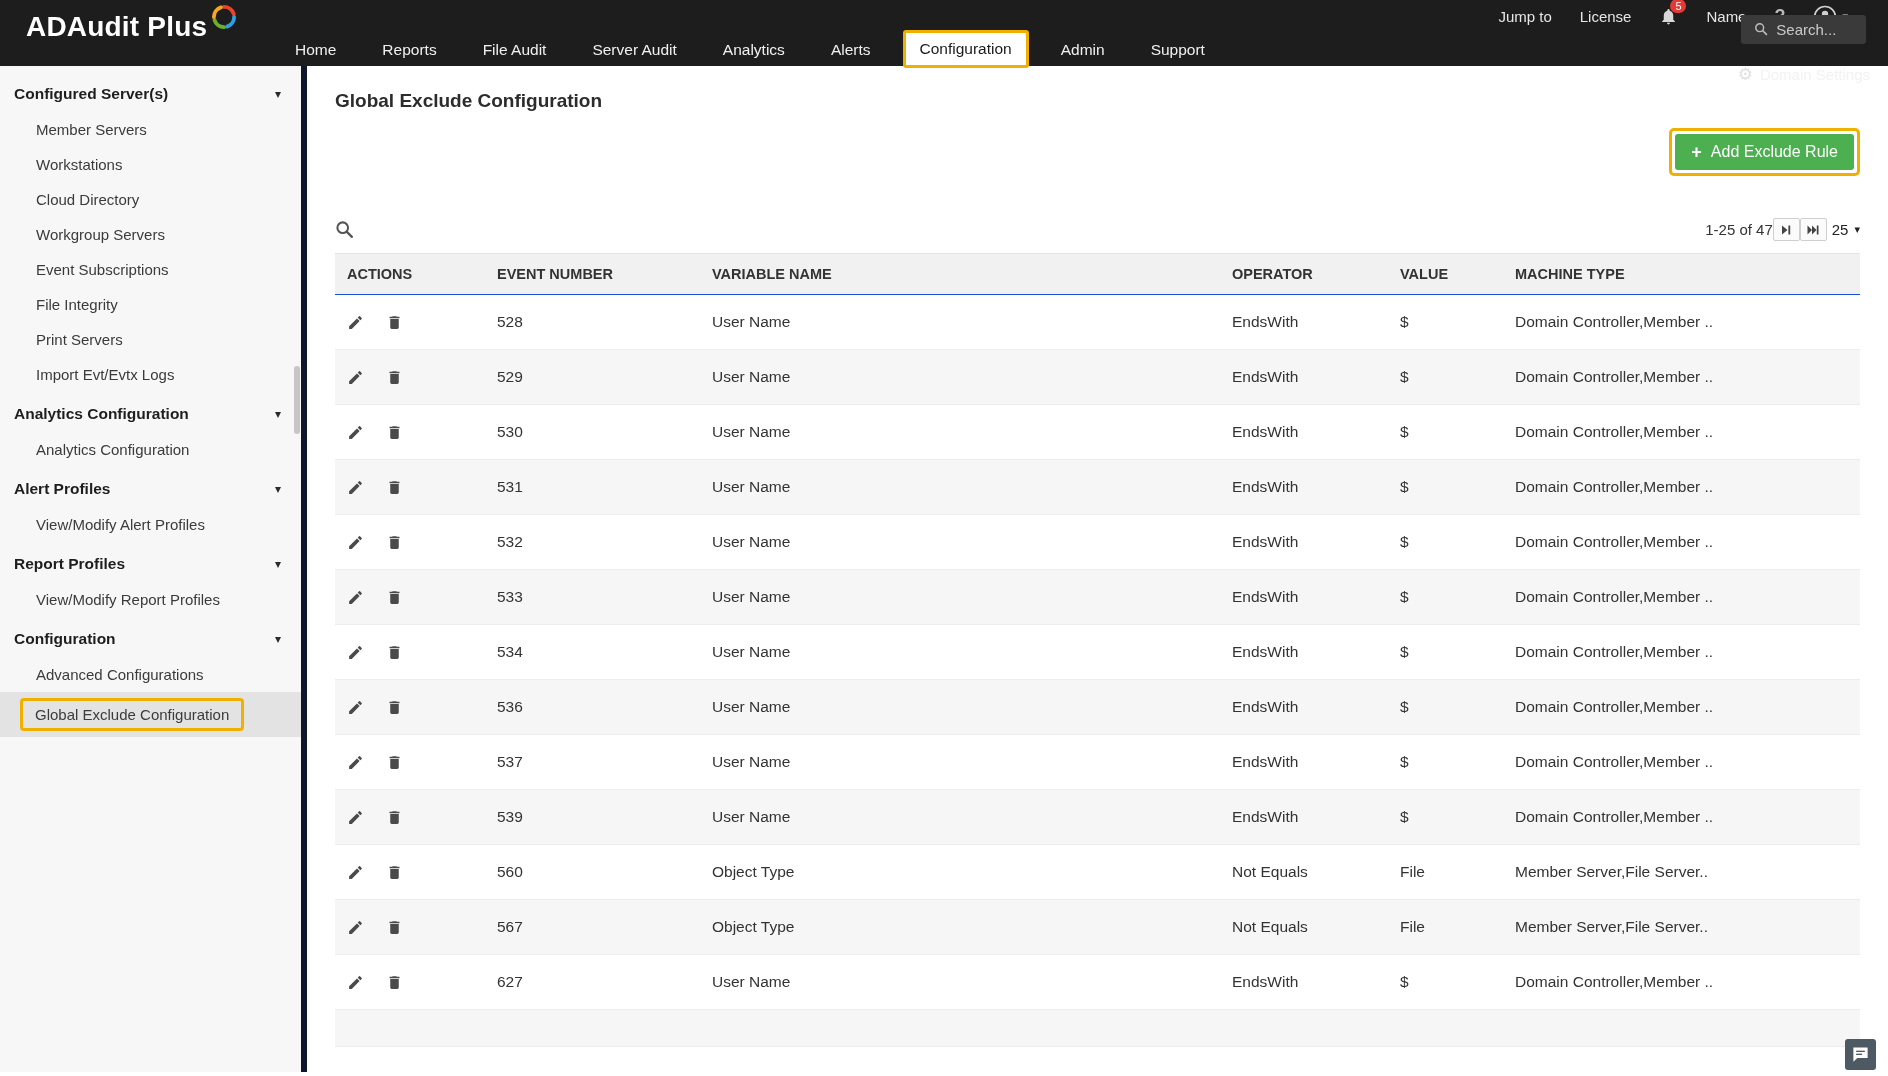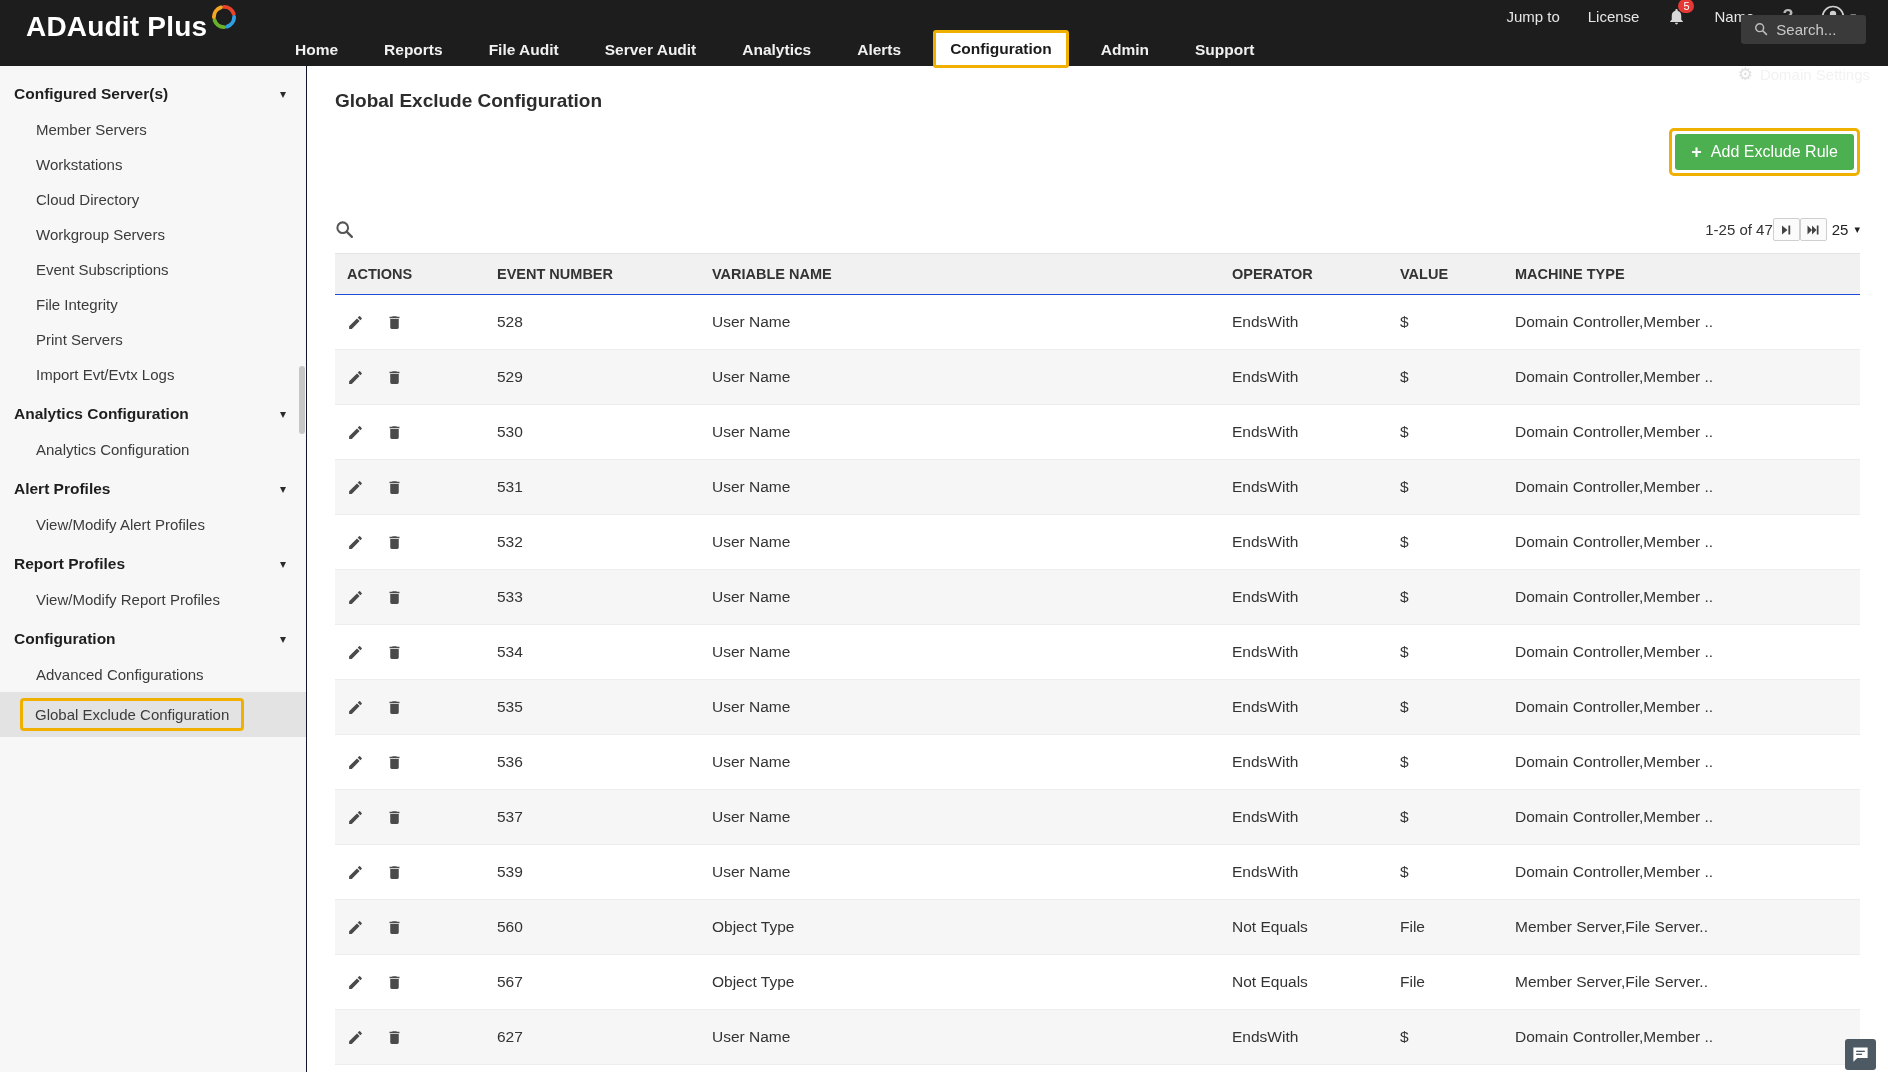--- a/index.html
+++ b/index.html
@@ -5,46 +5,46 @@
   * { margin:0; padding:0; box-sizing:border-box; }
   html,body { width:1888px; height:1076px; overflow:hidden; background:#fff;
               font-family:"Liberation Sans","DejaVu Sans",sans-serif; }
 
   
   .topbar { position:fixed; top:0; left:0; width:1888px; height:66px; background:#1d1d1d; z-index:20; }
   .logo { position:absolute; left:26px; top:0; height:53px; display:flex; align-items:center; }
   .logo-text { color:#fff; font-size:28px; font-weight:700; letter-spacing:.2px; }
   .logo-swirl { width:28px; height:28px; margin:-20px 0 0 3px; }
 
-  .top-row { height:33px; display:flex; align-items:center; justify-content:flex-end; gap:28px; padding-right:32px; }
+  .top-row { height:33px; display:flex; align-items:center; justify-content:flex-end; gap:28px; padding-right:40px; }
   .top-link { color:#e6e6e6; font-size:15px; text-decoration:none; cursor:pointer; }
   .bell-wrap { position:relative; display:flex; align-items:center; cursor:pointer; }
   .bell-wrap svg { width:19px; height:19px; }
   .badge { position:absolute; top:-8px; left:11px; background:#e53935; color:#fff; font-size:11px;
            line-height:14px; min-width:16px; text-align:center; border-radius:8px; padding:0 3px; }
   .help-btn { color:#b9b9b9; font-size:18px; font-weight:700; cursor:pointer; }
   .user-btn { display:flex; align-items:center; gap:5px; cursor:pointer; }
   .user-btn svg { width:24px; height:24px; }
   .caret { color:#cfcfcf; font-size:11px; }
 
   .nav-row { height:33px; display:flex; align-items:center; padding-left:272px; overflow:visible; }
-  .main-nav { display:flex; align-items:center; height:100%;font-weight:bold; }
+  .main-nav { display:flex; align-items:center; height:100%; }
   .nav-item { color:#f0f0f0; font-size:15.5px; padding:0 23px; line-height:33px; cursor:pointer; white-space:nowrap; }
   .nav-item.active { background:#fff; color:#1b1b1b; border:3px solid #f0b000; border-radius:3px;
                      line-height:normal; padding:7px 14px; margin:0 9px; position:relative; top:-1px; }
   .nav-right { margin-left:auto; display:flex; align-items:center; gap:20px; padding-right:18px;flex-direction:column; }
   .search-pill { background:#3a3a3a; border-radius:3px; color:#c9c9c9; display:flex; align-items:center;
                  gap:8px; padding:6px 13px; font-size:15px; min-width:125px; cursor:text; }
   .search-pill svg { width:14px; height:14px; }
   .domain-settings { color:#f2f2f2; font-size:15px; display:flex; gap:7px; align-items:center; cursor:pointer; }
   .gear-glyph { font-size:17px; color:#e0e0e0; }
 
   
   .sidebar { position:fixed; top:66px; left:0; bottom:4px; width:307px; background:#f7f7f7;
-             border-right:1px solid #0f172a; padding-top:6px; overflow:hidden; }
+             border-right:6px solid #0f172a; padding-top:6px; overflow:hidden; }
   .side-section { display:flex; justify-content:space-between; align-items:center;
                   padding:13px 20px 9px 14px; font-size:15.5px; font-weight:700; color:#1e1e1e; cursor:pointer; }
   .side-caret { font-size:12px; color:#2b2b2b; }
   .side-item { padding:9px 16px 9px 36px; font-size:15px; color:#3b3b3b; cursor:pointer; white-space:nowrap; }
   .side-item.active { background:#e3e3e3; padding:6px 10px 6px 20px; }
   .hl-box { display:inline-block; border:3px solid #f0b000; border-radius:4px; padding:5px 12px; }
   .sb-thumb { position:absolute; right:1px; top:300px; width:6px; height:68px; background:#c6c6c6; border-radius:3px; cursor:pointer; }
 
   
   .main { position:fixed; left:307px; top:66px; right:0; bottom:0; padding:0 28px; background:#fff; overflow:hidden; }
@@ -399,41 +399,20 @@
                   <path d="M3 17.25V21h3.75L17.81 9.94l-3.75-3.75L3 17.25zM20.71 7.04a1 1 0 0 0 0-1.41l-2.34-2.34a1 1 0 0 0-1.41 0l-1.83 1.83 3.75 3.75 1.83-1.83z"></path>
                 </svg>
               </span>
               <span class="icon-btn">
                 <svg viewBox="0 0 24 24">
                   <path d="M6 19a2 2 0 0 0 2 2h8a2 2 0 0 0 2-2V7H6v12zM19 4h-3.5l-1-1h-5l-1 1H5v2h14V4z"></path>
                 </svg>
               </span>
             </span>
           </td>
-          <td>535</td>
-          <td>User Name</td>
-          <td>EndsWith</td>
-          <td>$</td>
-          <td>Domain Controller,Member ..</td>
-        </tr>
-        <tr>
-          <td>
-            <span class="act-wrap">
-              <span class="icon-btn">
-                <svg viewBox="0 0 24 24">
-                  <path d="M3 17.25V21h3.75L17.81 9.94l-3.75-3.75L3 17.25zM20.71 7.04a1 1 0 0 0 0-1.41l-2.34-2.34a1 1 0 0 0-1.41 0l-1.83 1.83 3.75 3.75 1.83-1.83z"></path>
-                </svg>
-              </span>
-              <span class="icon-btn">
-                <svg viewBox="0 0 24 24">
-                  <path d="M6 19a2 2 0 0 0 2 2h8a2 2 0 0 0 2-2V7H6v12zM19 4h-3.5l-1-1h-5l-1 1H5v2h14V4z"></path>
-                </svg>
-              </span>
-            </span>
-          </td>
           <td>536</td>
           <td>User Name</td>
           <td>EndsWith</td>
           <td>$</td>
           <td>Domain Controller,Member ..</td>
         </tr>
         <tr>
           <td>
             <span class="act-wrap">
               <span class="icon-btn">

